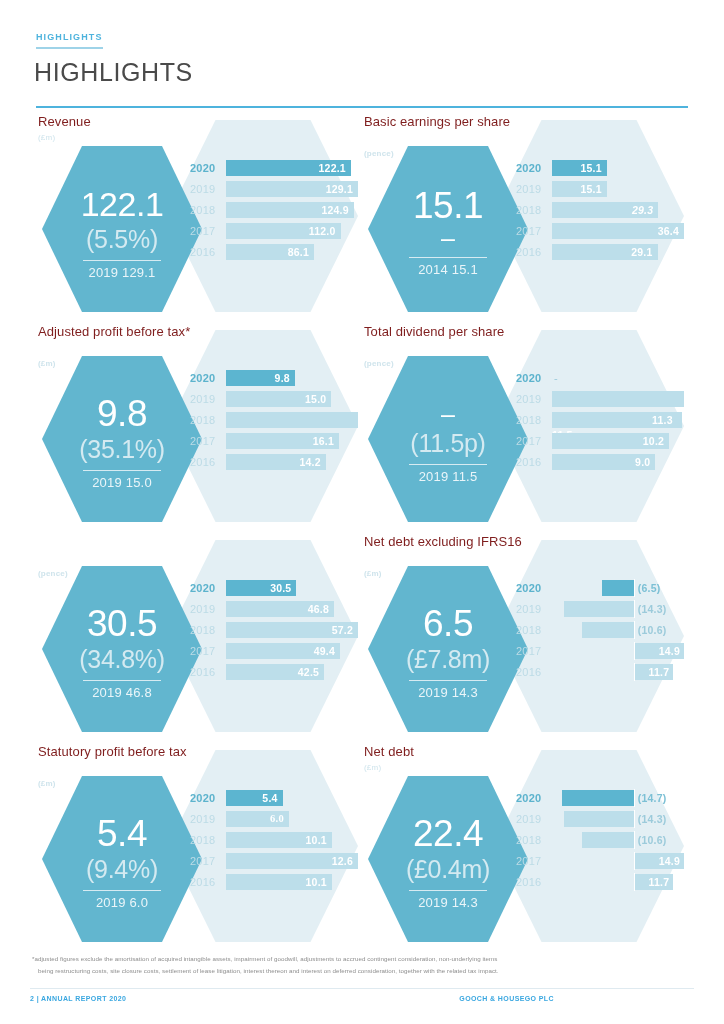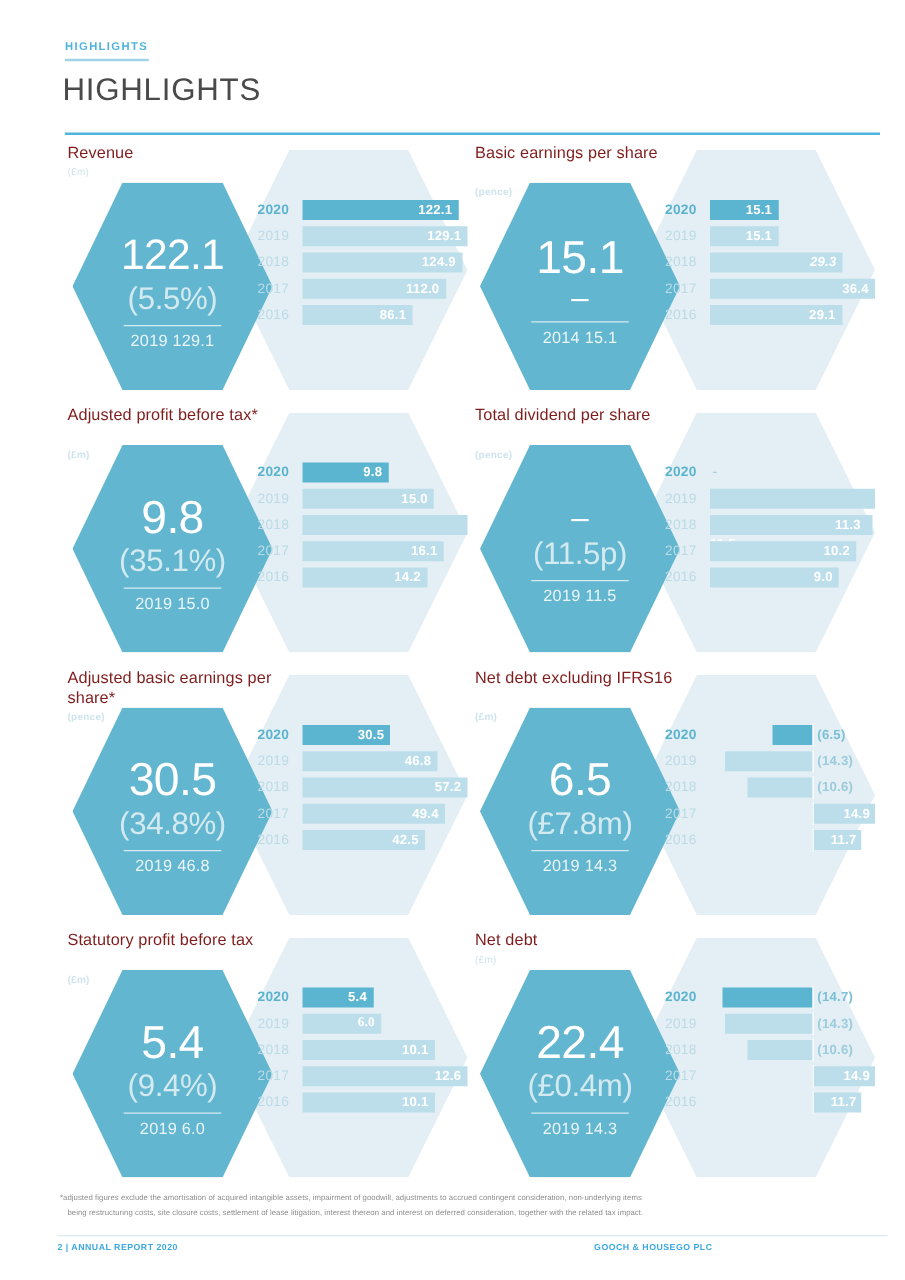--- a/index.html
+++ b/index.html
@@ -11,21 +11,21 @@
     width: 724px;
     height: 1024px;
     position: relative;
     font-family: "Liberation Sans", sans-serif;
     overflow: hidden;
     color: #6fb9cf;
   }
 
   .page {
     position: absolute;
-    left: 16px; top: 0;
+    left: 0; top: 0;
     width: 584px; height: 1024px;
   }
 
   
   .eyebrow {
     position: absolute;
     left: 36px; top: 32px;
     font-size: 9px;
     font-weight: bold;
     letter-spacing: 1.1px;
@@ -451,21 +451,20 @@
           <div class="bar-year">2016</div>
           <div class="bar-track">
             <div class="bar-fill" style="left: 0px; width: 103.304px;"></div>
             <div class="bar-label" style="left: 0px; width: 98.3043px; text-align: right;">9.0</div>
           </div>
         </div>
       </div>
     </div>
   <div class="block col-l row-3">
       <div class="hex-back"></div>
-      <div class="block-title">Adjusted basic earnings per share*</div>
       <div class="block-unit unit-2">(pence)</div>
       <div class="hex-front">
         <div class="hex-inner">
           <div class="hex-value">30.5</div>
           <div class="hex-change">(34.8%)</div>
           <div class="hex-rule"></div>
           <div class="hex-prev">2019 46.8</div>
         </div>
       </div>
       <div class="bars">

